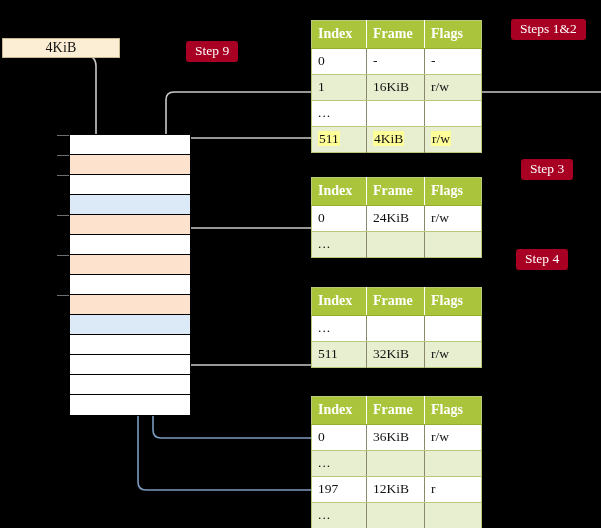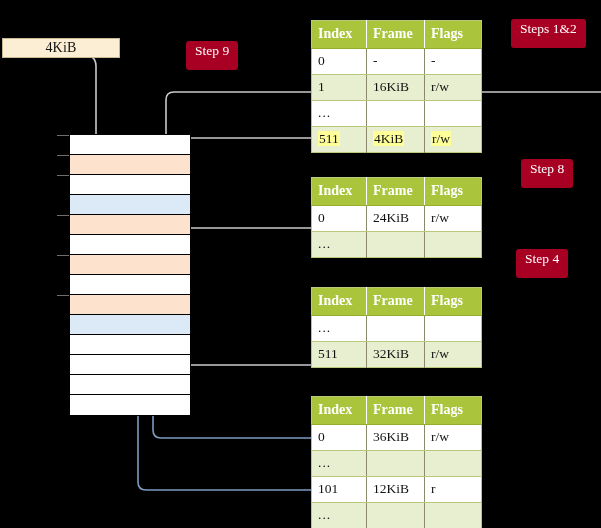--- a/index.html
+++ b/index.html
@@ -50,21 +50,21 @@
   .step-chip {
     position: absolute;
     box-sizing: border-box;
     background: #a80023;
     color: #ffffff;
     font-size: 13.5px;
     border-radius: 3px;
     display: flex;
     align-items: center;
     justify-content: center;
-    padding: 2px 9px 11px 9px;
+    padding: 2px 9px 3px 9px;
     white-space: nowrap;
     box-shadow: 0 1px 0 rgba(0,0,0,.4);
   }
 
   
   .mem-col {
     position: absolute;
     box-sizing: border-box;
     border: 1px solid #000;
     background: #ffffff;
@@ -174,21 +174,21 @@
     <span>4KiB</span>
   </div>
 
   <div class="step-chip" style="left:186px; top:41px;">
     <span>Step 9</span>
   </div>
   <div class="step-chip" style="left:511px; top:19px;">
     <span>Steps 1&amp;2</span>
   </div>
   <div class="step-chip" style="left:521px; top:159px;">
-    <span>Step 8</span>
+    <span>Step 3</span>
   </div>
   <div class="step-chip" style="left:516px; top:249px;">
     <span>Step 4</span>
   </div>
 
   <div class="mem-col" id="mem-col" style="left:69px; top:134px; width:122px; height:282px;">
       <div class="mem-cell" style="height: 20px;"></div>
       <div class="mem-cell orange" style="height: 20px;"></div>
       <div class="mem-cell" style="height: 20px;"></div>
       <div class="mem-cell blue" style="height: 20px;"></div>
@@ -320,21 +320,21 @@
           <td>0</td>
           <td>36KiB</td>
           <td>r/w</td>
         </tr>
         <tr class="alt">
           <td class="dots">...</td>
           <td></td>
           <td></td>
         </tr>
         <tr class="plain">
-          <td>101</td>
+          <td>197</td>
           <td>12KiB</td>
           <td>r</td>
         </tr>
         <tr class="alt">
           <td class="dots">...</td>
           <td></td>
           <td></td>
         </tr>
       </tbody>
     </table>

